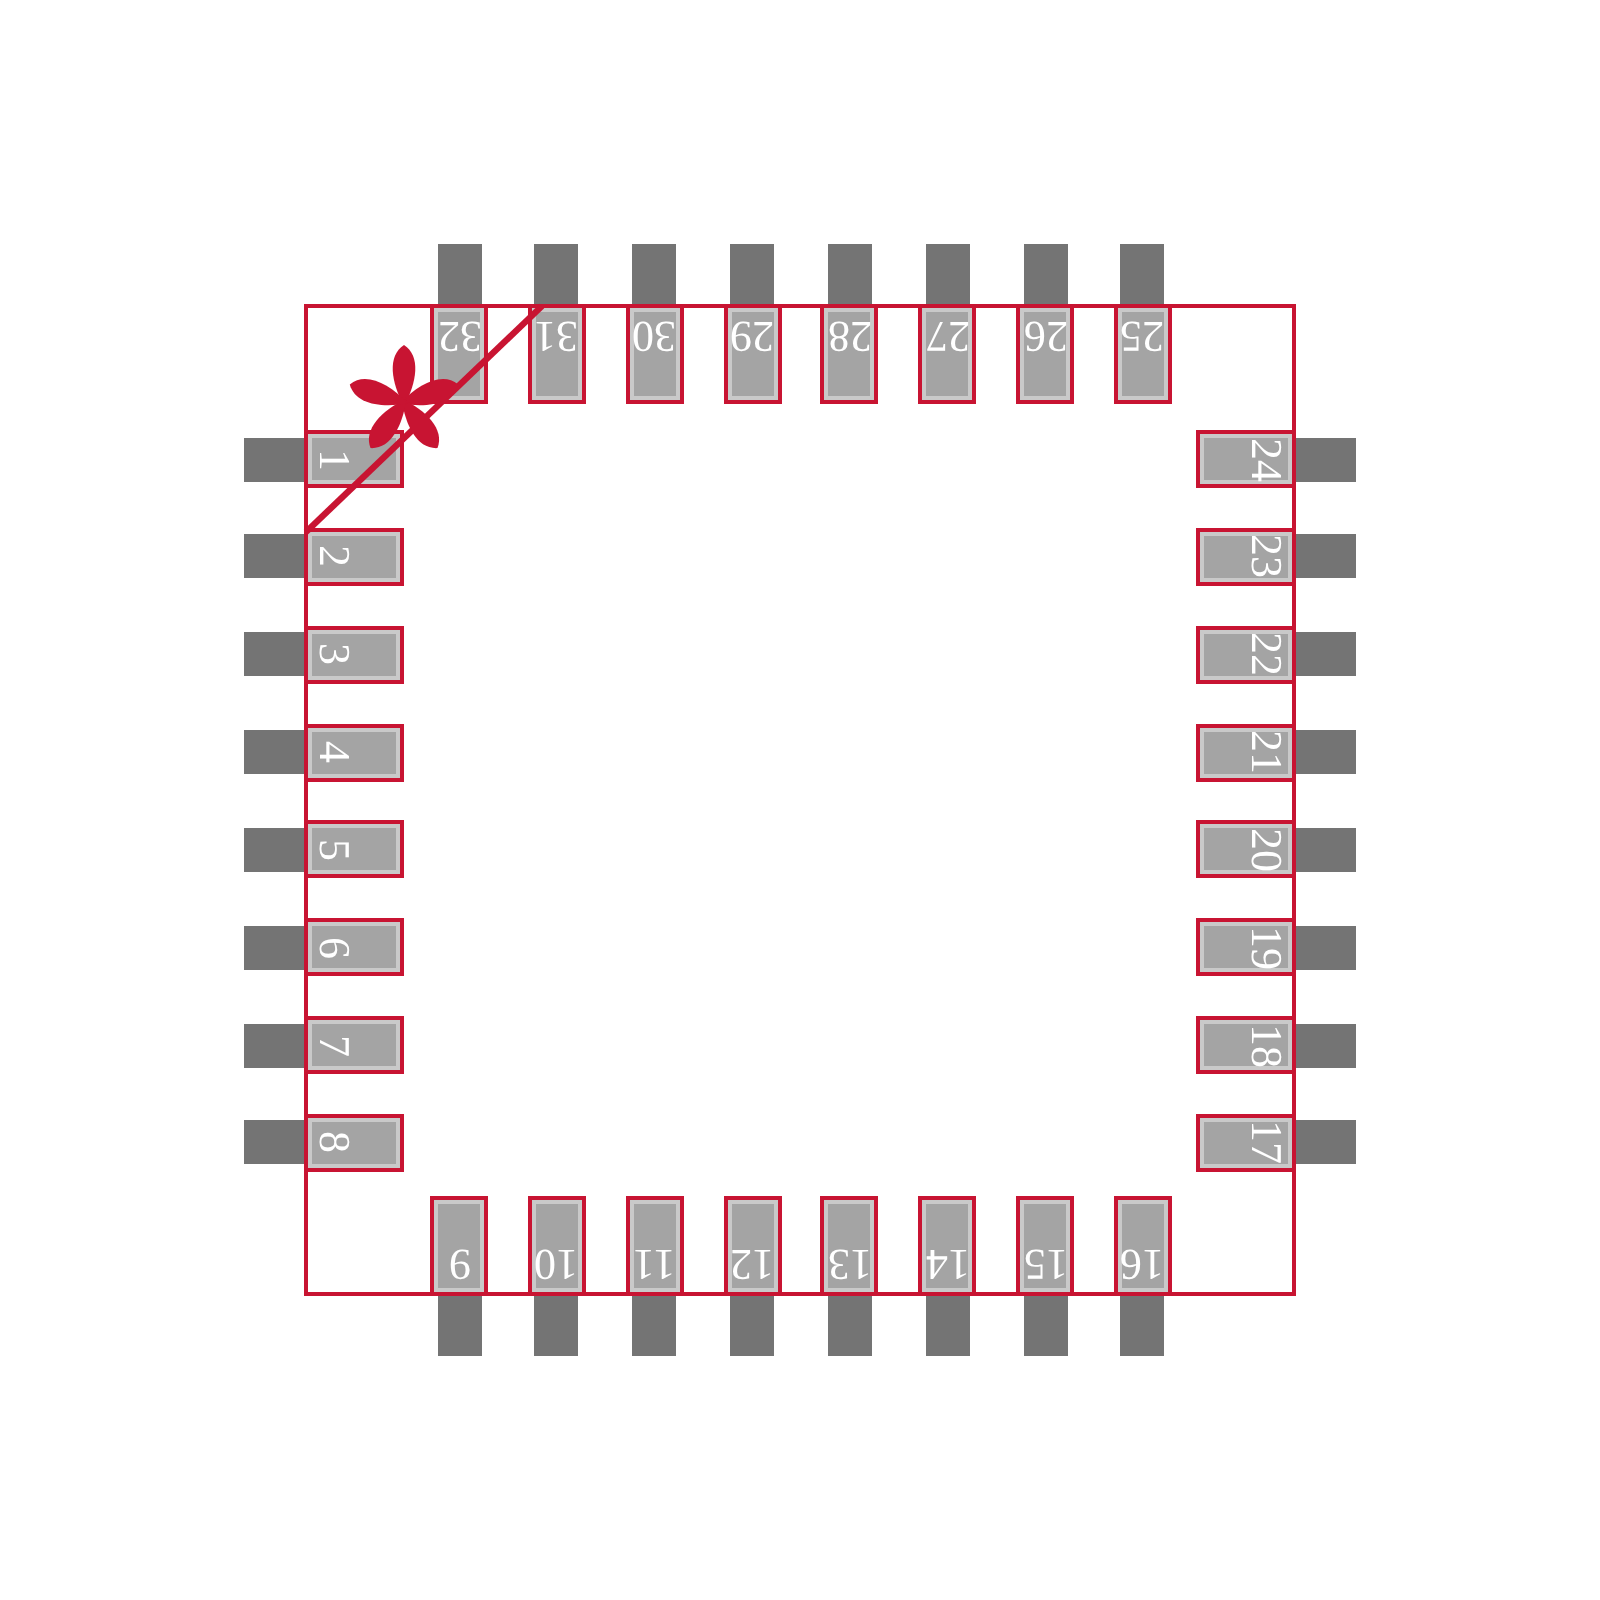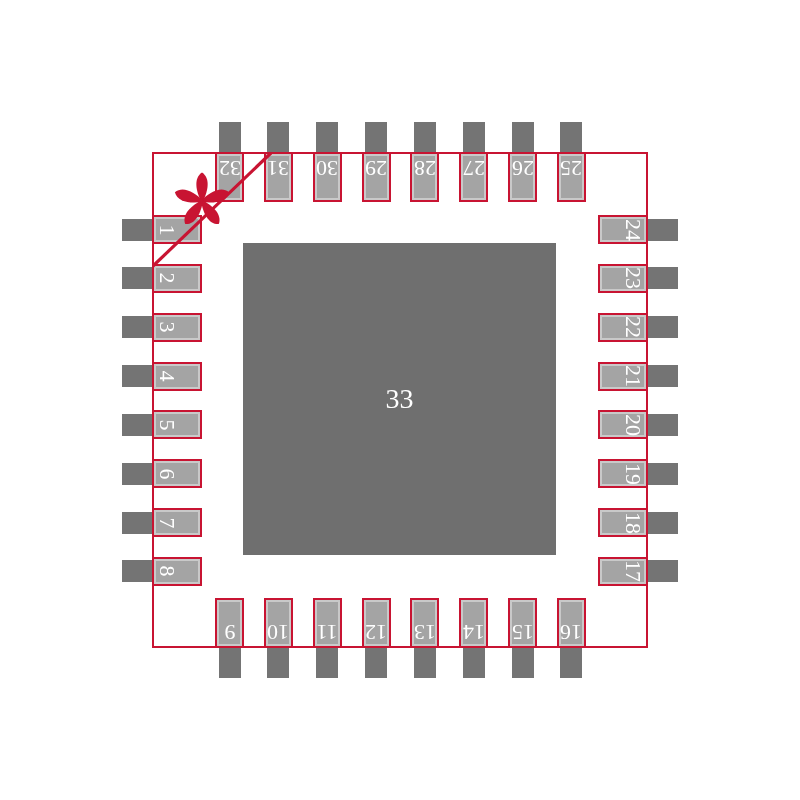--- a/index.html
+++ b/index.html
@@ -41,23 +41,20 @@
   .n-right {left:calc(100% - 13px);top:50%;transform:translate(-50%,-50%) rotate(90deg);}
   .marker-svg{position:absolute;left:0;top:0;z-index:4;pointer-events:none;}
 </style>
 </head>
 <body>
 
 <div class="canvas" style="--red: #c81432; --pad-fill: #a4a4a4; --pad-edge: #c9c9c9; --lead-fill: #747474; --center-fill: #6f6f6f; --label: #ffffff; --bg: #ffffff;">
 
   <div class="outline"></div>
 
-  <div class="center-pad">
-    <span class="center-label">33</span>
-  </div>
 
   <div id="pads">
       <div class="pad" style="left: 215px; top: 152px; width: 29px; height: 50px;">
         <span class="pad-num n-top">32</span>
       </div>
       <div class="stub" style="left: 218.5px; top: 122px; width: 22px; height: 30px;"></div>
       <div class="pad" style="left: 263.857px; top: 152px; width: 29px; height: 50px;">
         <span class="pad-num n-top">31</span>
       </div>
       <div class="stub" style="left: 267.357px; top: 122px; width: 22px; height: 30px;"></div>

